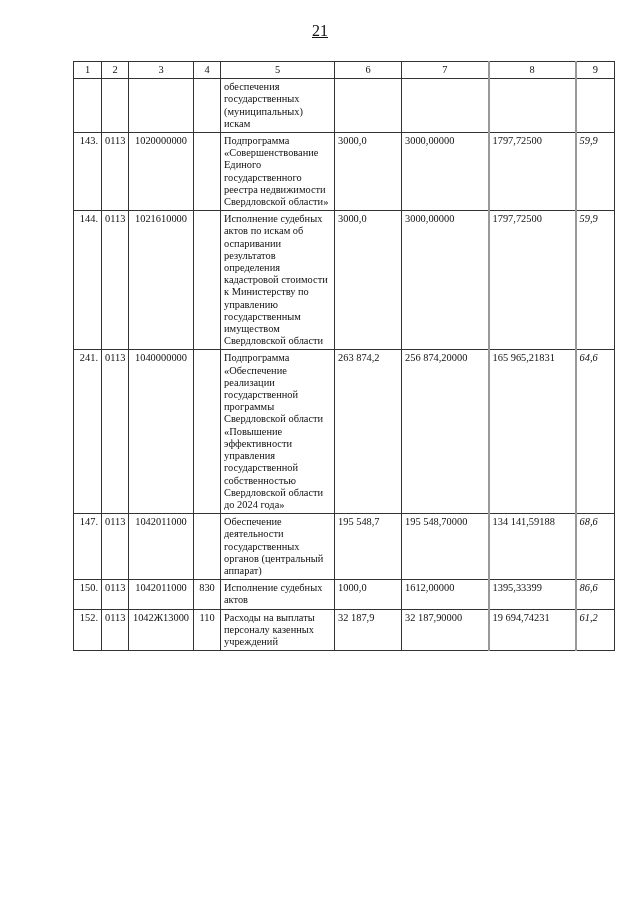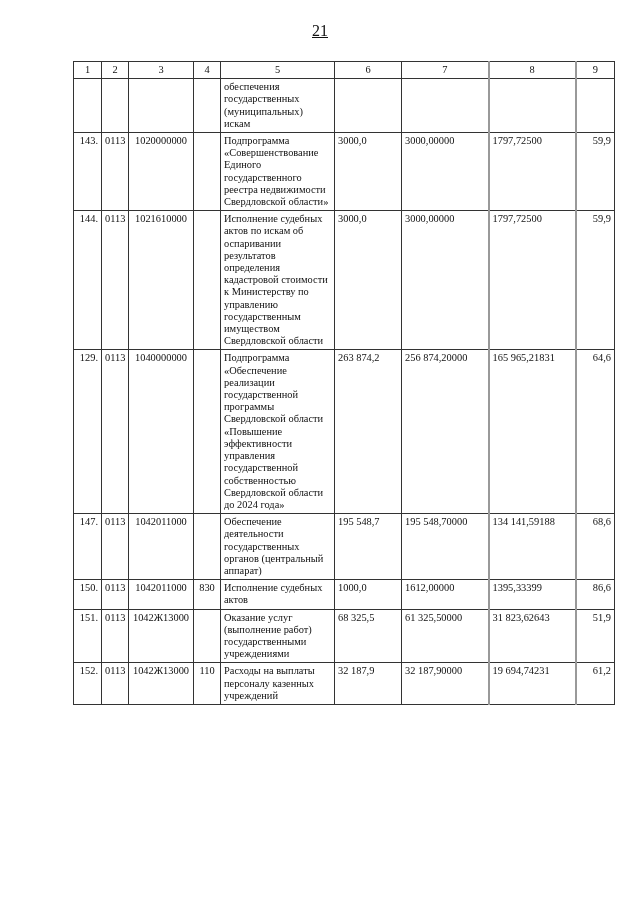--- a/index.html
+++ b/index.html
@@ -11,21 +11,21 @@
                  table-layout: fixed; width: 541px; font-size: 10.4px; line-height: 12.2px; }
   table.budget td, table.budget th { border: 1px solid #333; padding: 2px 3px 2px 3px;
                  vertical-align: top; font-weight: normal; word-wrap: break-word; }
   table.budget th { text-align: center; padding: 2px 2px; height: 12px; }
   td.c1 { text-align: right; padding-left: 3px; white-space: nowrap; }
   td.c2 { text-align: left; white-space: nowrap; }
   td.c3 { text-align: center; white-space: nowrap; }
   td.c4 { text-align: center; }
   td.c5 { text-align: left; padding-left: 3px; padding-right: 1px; }
   td.num { text-align: left; white-space: nowrap; }
-  td.c9 { text-align: right; white-space: nowrap; padding-left: 5px; }
+  td.c9 { text-align: left; white-space: nowrap; padding-left: 5px; font-style: italic; }
   .bold-right { border-right: 2px solid #999 !important; }
   tr.row-top { height: 38px; }
 </style>
 </head>
 <body>
 
 <div class="page-number">21</div>
 
 <table class="budget">
   <colgroup>
@@ -80,21 +80,21 @@
         <td class="c2">0113</td>
         <td class="c3">1021610000</td>
         <td class="c4"></td>
         <td class="c5">Исполнение судебных актов по искам об оспаривании результатов определения кадастровой стоимости к Министерству по управлению государственным имуществом Свердловской области</td>
         <td class="num">3000,0</td>
         <td class="num bold-right">3000,00000</td>
         <td class="num bold-right">1797,72500</td>
         <td class="c9">59,9</td>
       </tr>
       <tr>
-        <td class="c1">129.</td>
+        <td class="c1">241.</td>
         <td class="c2">0113</td>
         <td class="c3">1040000000</td>
         <td class="c4"></td>
         <td class="c5">Подпрограмма «Обеспечение реализации государственной программы Свердловской области «Повышение эффективности управления государственной собственностью Свердловской области до 2024 года»</td>
         <td class="num">263 874,2</td>
         <td class="num bold-right">256 874,20000</td>
         <td class="num bold-right">165 965,21831</td>
         <td class="c9">64,6</td>
       </tr>
       <tr>
@@ -113,31 +113,20 @@
         <td class="c2">0113</td>
         <td class="c3">1042011000</td>
         <td class="c4">830</td>
         <td class="c5">Исполнение судебных актов</td>
         <td class="num">1000,0</td>
         <td class="num bold-right">1612,00000</td>
         <td class="num bold-right">1395,33399</td>
         <td class="c9">86,6</td>
       </tr>
       <tr>
-        <td class="c1">151.</td>
-        <td class="c2">0113</td>
-        <td class="c3">1042Ж13000</td>
-        <td class="c4"></td>
-        <td class="c5">Оказание услуг (выполнение работ) государственными учреждениями</td>
-        <td class="num">68 325,5</td>
-        <td class="num bold-right">61 325,50000</td>
-        <td class="num bold-right">31 823,62643</td>
-        <td class="c9">51,9</td>
-      </tr>
-      <tr>
         <td class="c1">152.</td>
         <td class="c2">0113</td>
         <td class="c3">1042Ж13000</td>
         <td class="c4">110</td>
         <td class="c5">Расходы на выплаты персоналу казенных учреждений</td>
         <td class="num">32 187,9</td>
         <td class="num bold-right">32 187,90000</td>
         <td class="num bold-right">19 694,74231</td>
         <td class="c9">61,2</td>
       </tr>

